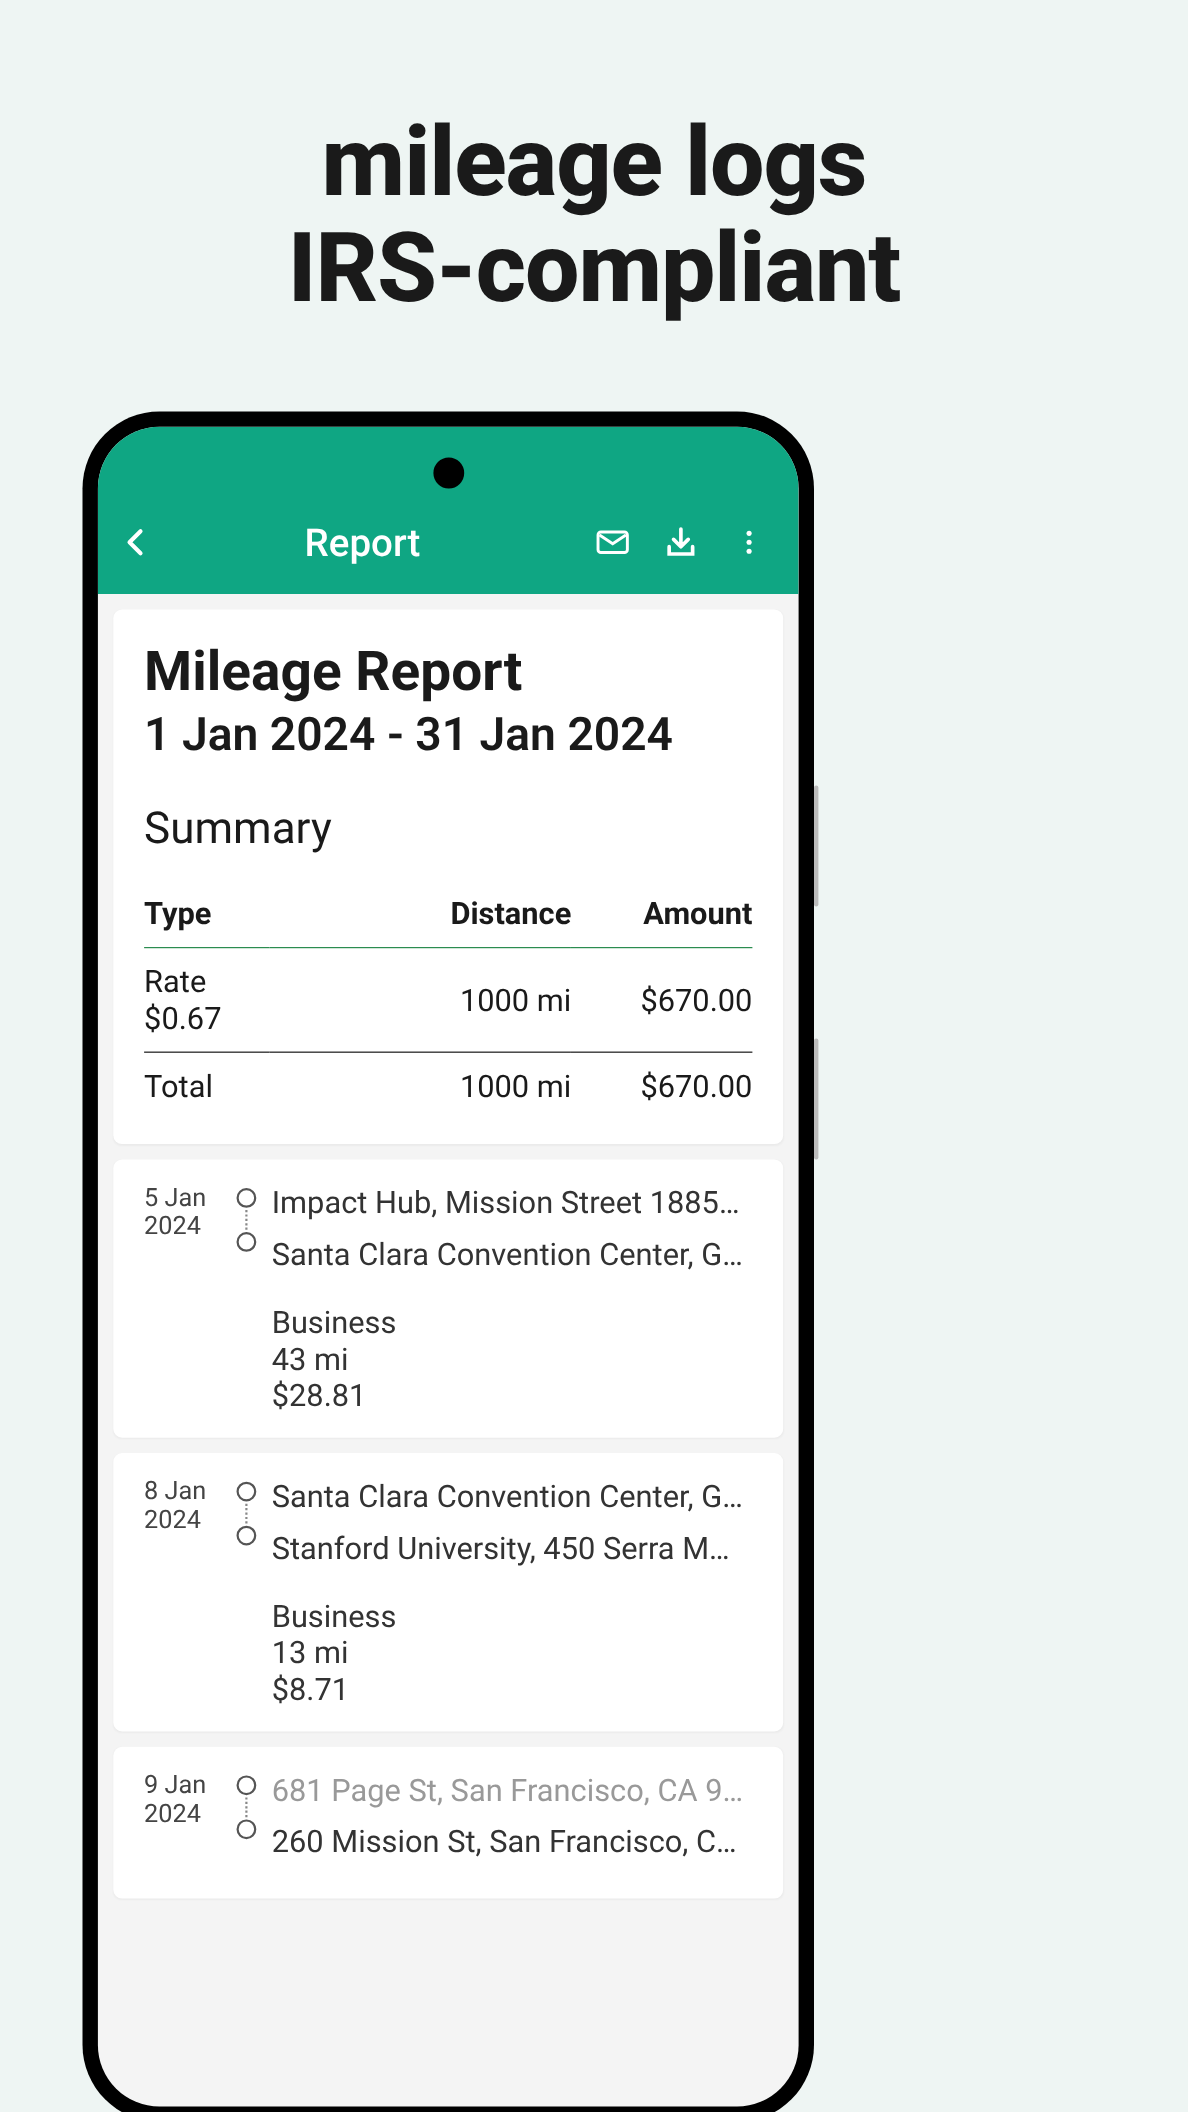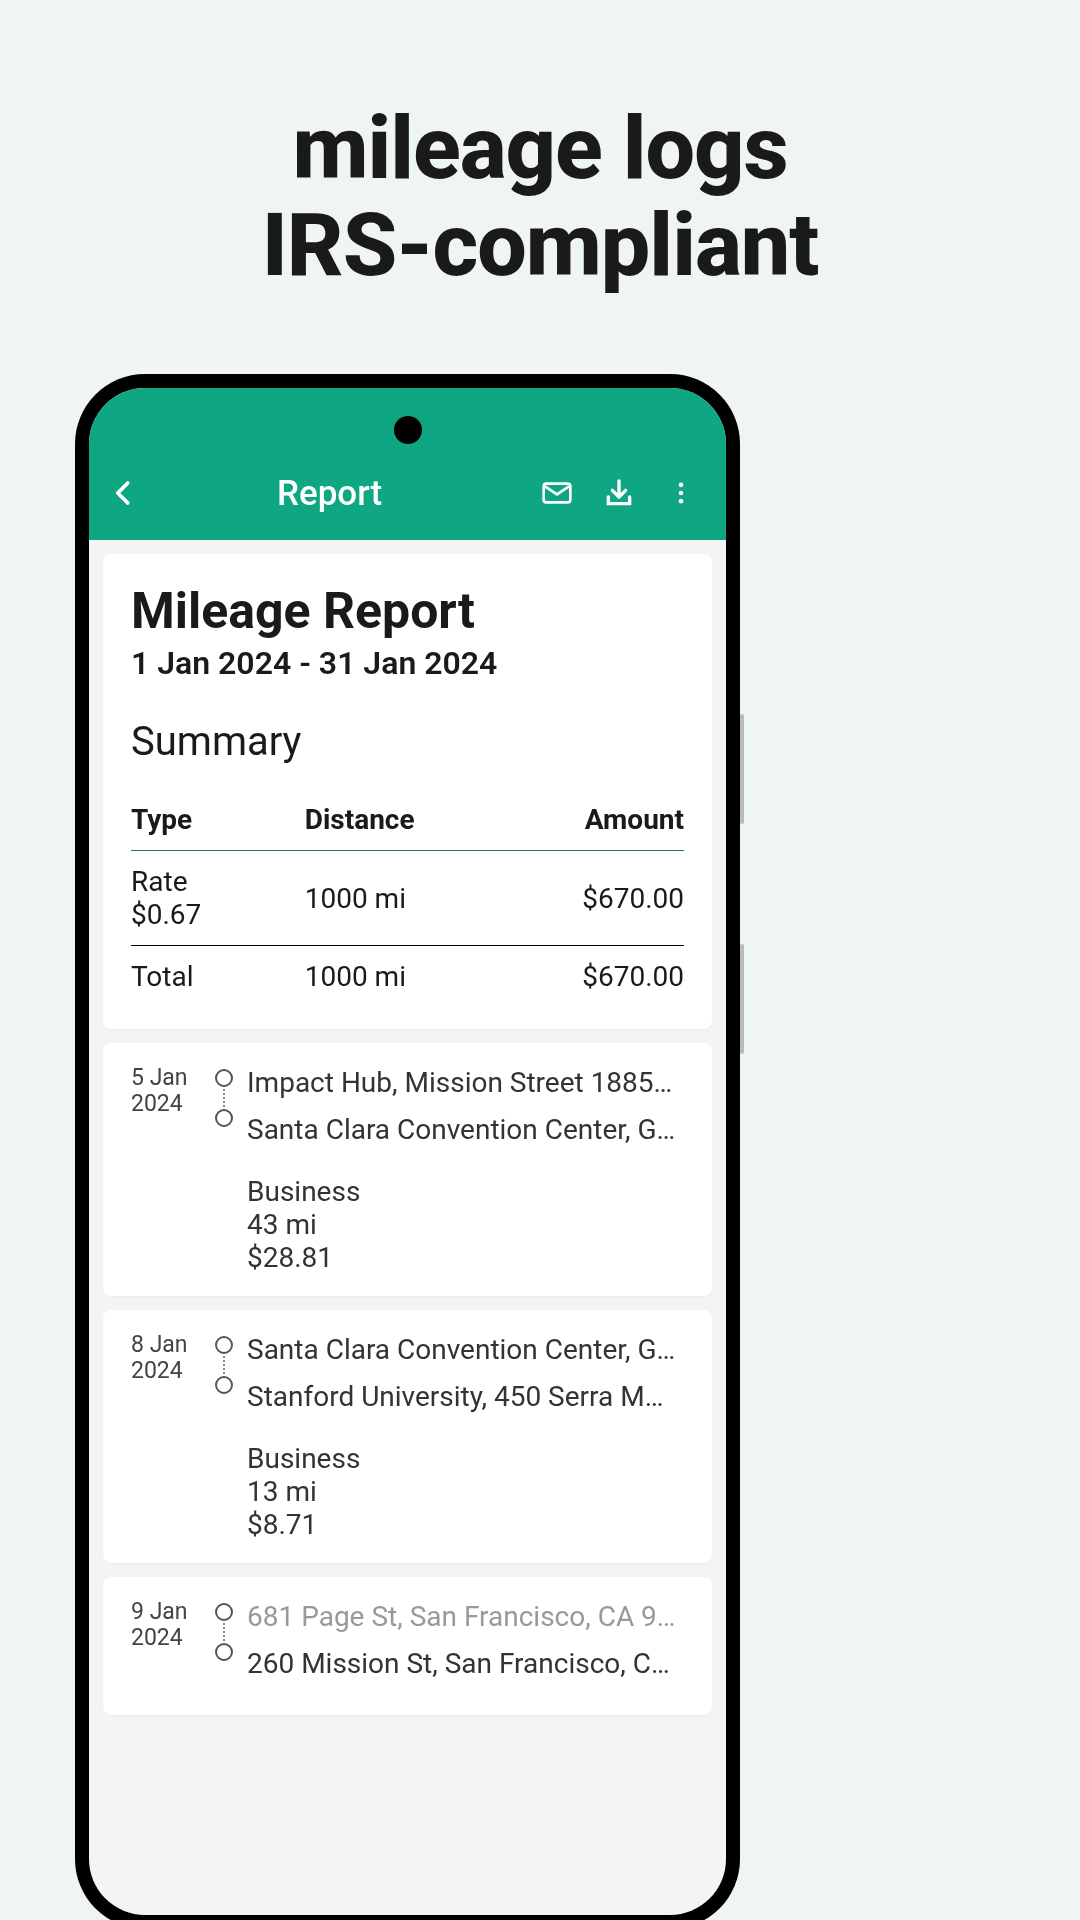--- a/index.html
+++ b/index.html
@@ -66,32 +66,32 @@
     .icon-btn { width: 50px; height: 50px; display:flex; align-items:center; justify-content:center; cursor:pointer; margin-left: 12px; }
     .content { padding: 14px; }
     .card {
       background: #fff;
       border-radius: 8px;
       padding: 28px 28px 22px 28px;
       margin-bottom: 14px;
       box-shadow: 0 1px 2px rgba(0,0,0,0.04);
     }
     .report-title { font-size: 50px; font-weight: 700; color: #1a1a1a; }
-    .report-range { font-size: 32px; font-weight: 600; color: #1a1a1a; margin-top: 4px; }
+    .report-range { font-size: 42px; font-weight: 600; color: #1a1a1a; margin-top: 4px; }
     .summary-h { font-size: 40px; font-weight: 400; color: #1a1a1a; margin-top: 36px; margin-bottom: 24px; }
     .summary-table { width: 100%; border-collapse: collapse; }
     .summary-table th, .summary-table td {
       font-size: 28px;
       text-align: left;
       padding: 14px 0;
     }
     .summary-table th { font-weight: 700; color:#1a1a1a; border-bottom: 1px solid #15803d; }
     .summary-table td { color:#1a1a1a; }
     .summary-table .row-rate td { border-bottom: 1px solid #000000; }
-    .summary-table .col-dist { text-align: left; padding-left: 60px; }
+    .summary-table .col-dist { text-align: right; padding-left: 60px; }
     .summary-table .col-amt { text-align: right; }
     .rate-sub { font-size: 28px; color:#1a1a1a; }
     .trip-card { padding: 22px 28px; }
     .trip-row { display: flex; }
     .trip-date { width: 68px; font-size: 23px; color: #444; line-height: 1.15; flex-shrink:0; }
     .trip-body { flex: 1; margin-left: 10px; }
     .route { display: flex; align-items: flex-start; }
     .route-markers { width: 30px; display:flex; flex-direction:column; align-items:center; padding-top:4px; }
     .marker { width: 18px; height: 18px; border: 2.5px solid #555; border-radius: 50%; }
     .dotted { width: 2px; height: 18px; border-left: 2px dotted #888; margin: 2px 0; }

